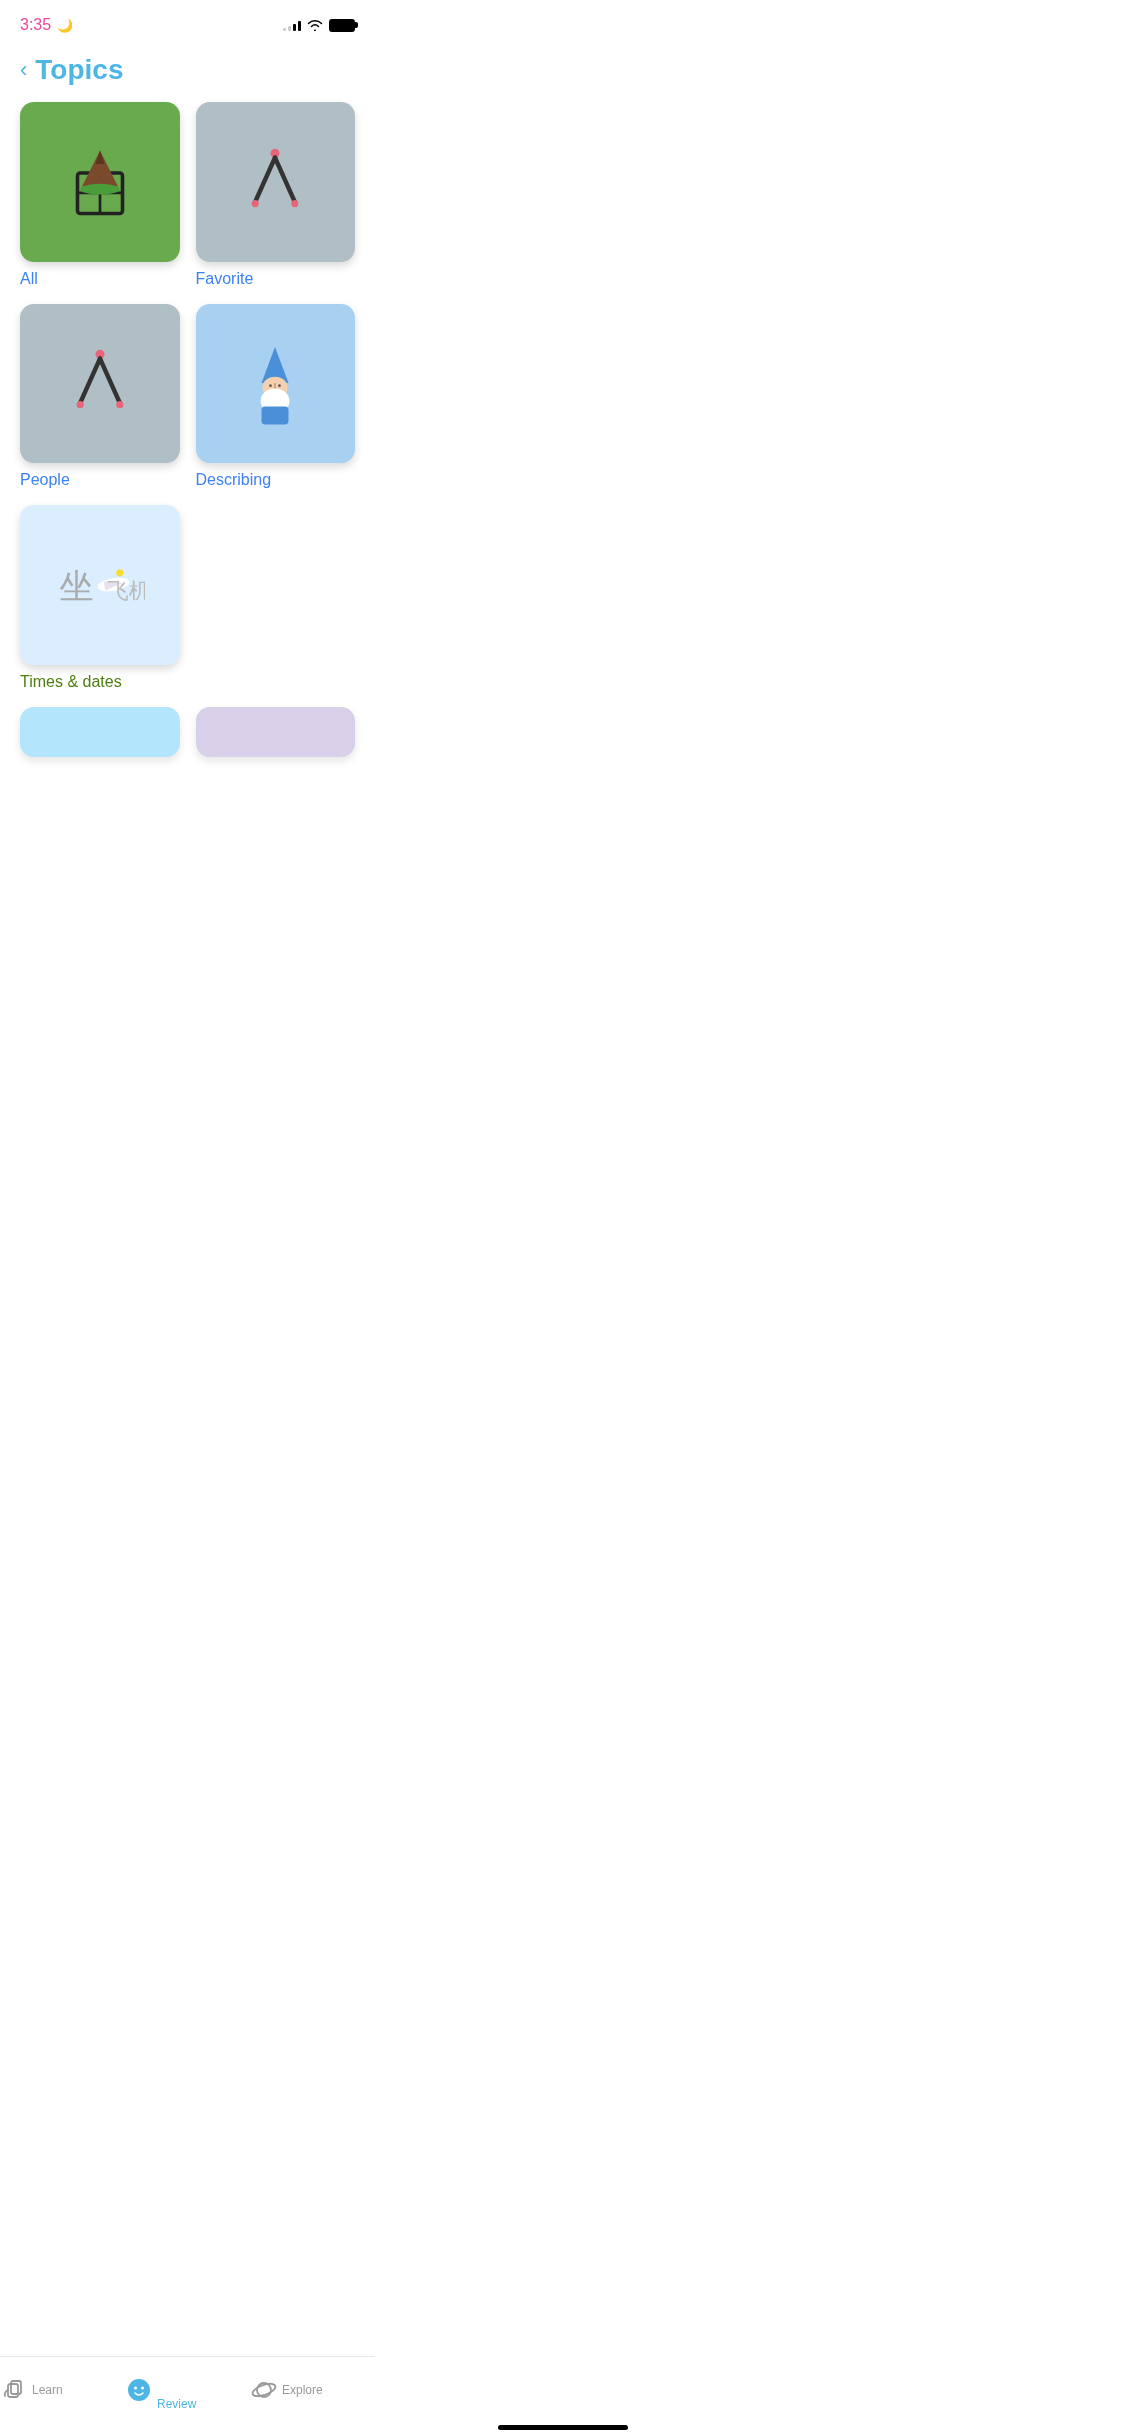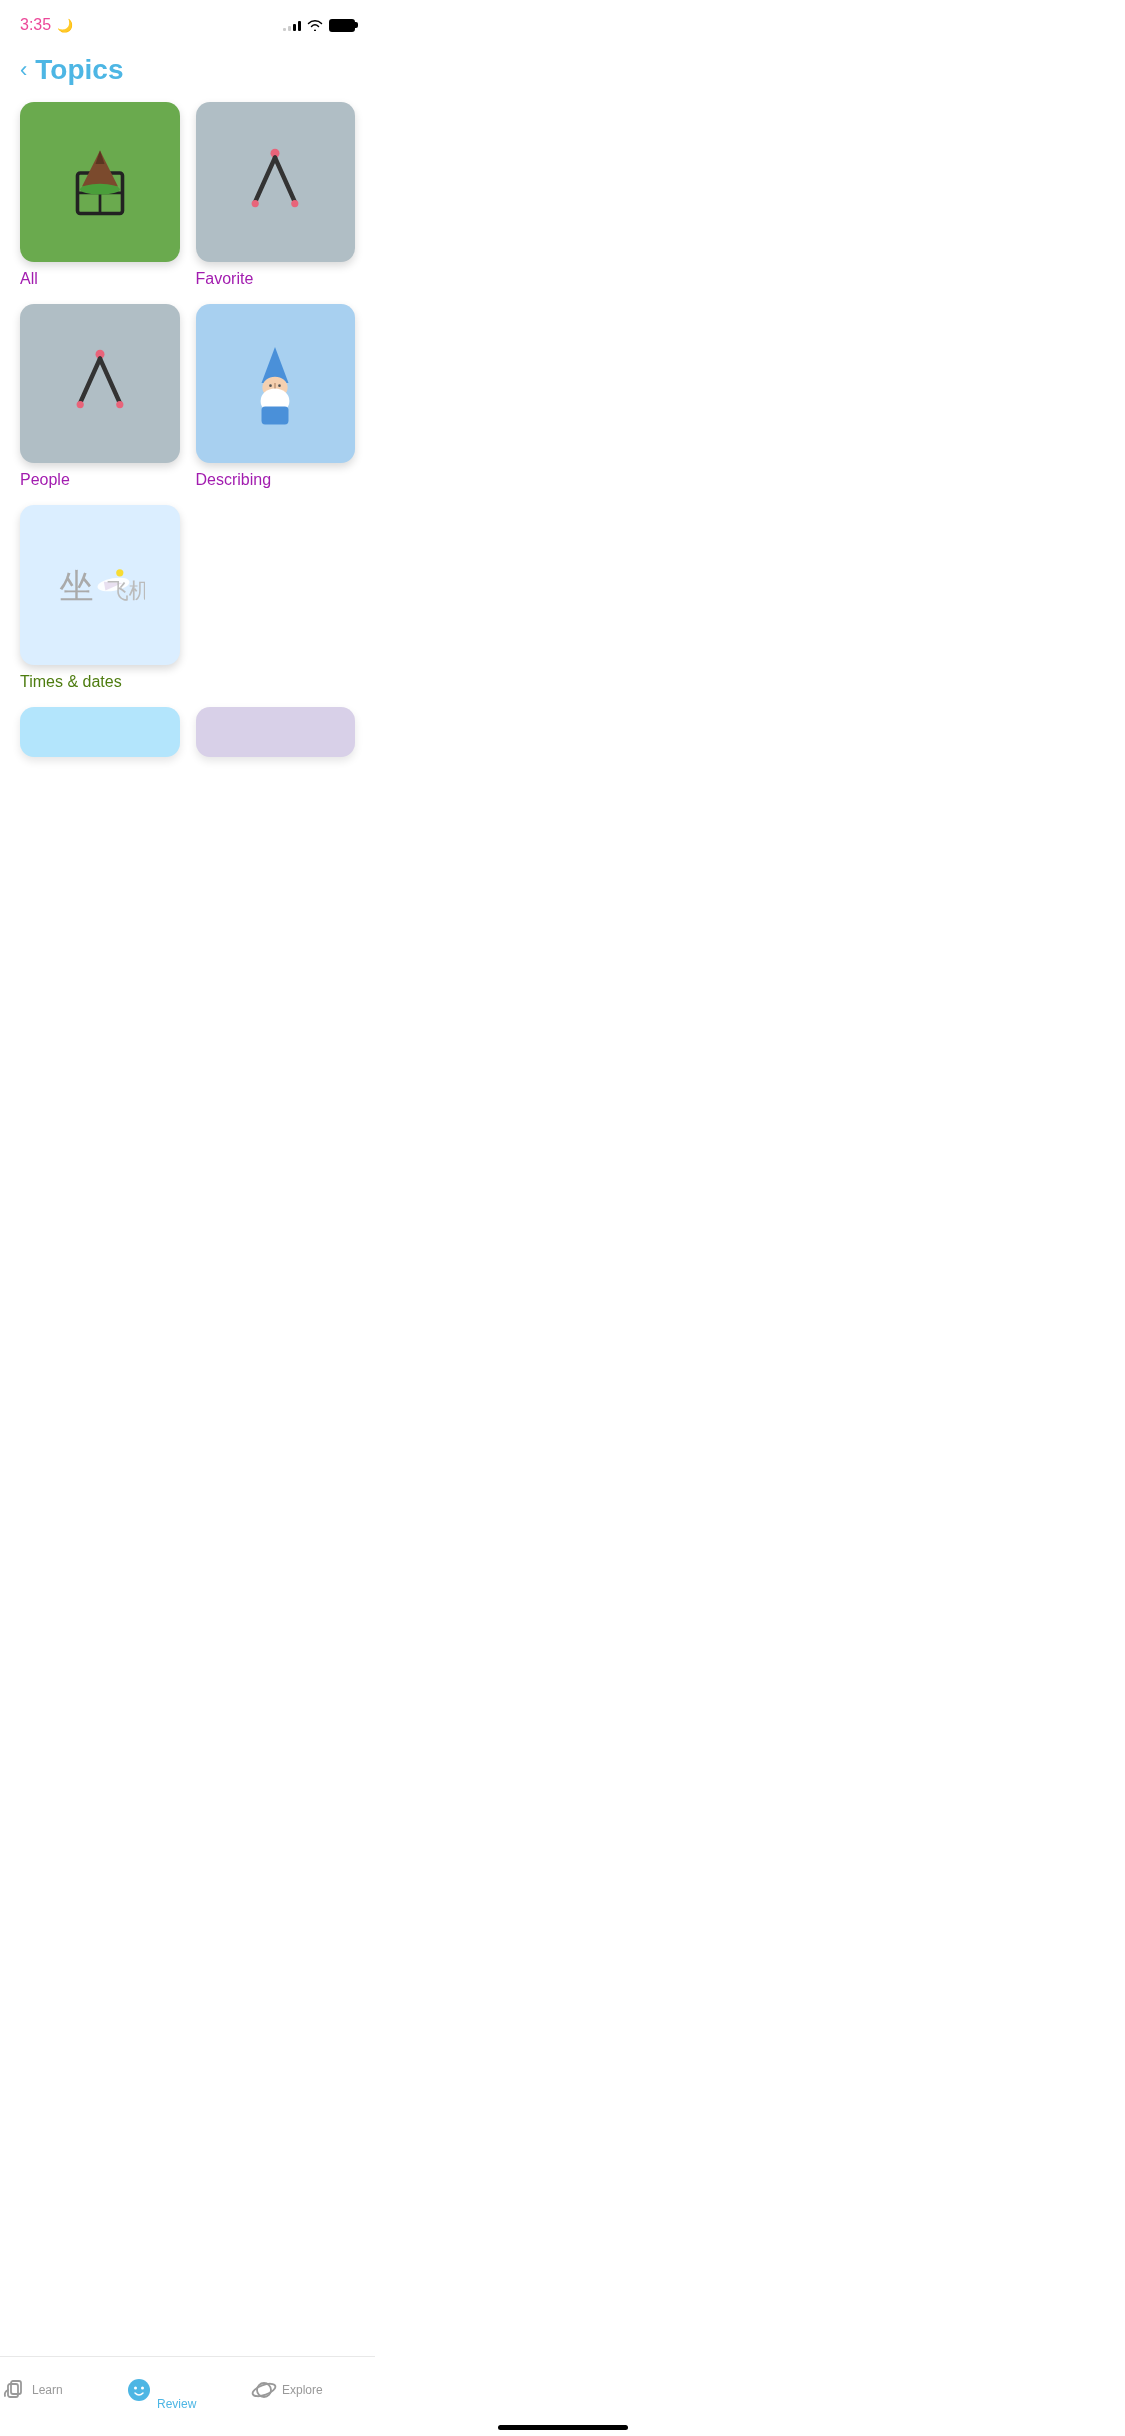--- a/index.html
+++ b/index.html
@@ -111,21 +111,21 @@
     }
 
     .topic-card.green { background: #6aaa4e; }
     .topic-card.gray { background: #b0bec5; }
     .topic-card.light-blue { background: #a8d0f0; }
     .topic-card.pale-blue { background: #dbeeff; }
 
     .topic-label {
       font-size: 16px;
       font-weight: 500;
-      color: #a21caf;
+      color: #3b82f6;
     }
     .topic-label.muted { color: #4d7c0f; }
 
     
     .bottom-nav {
       position: fixed;
       bottom: 0;
       left: 0;
       width: 375px;
       background: #fff;

